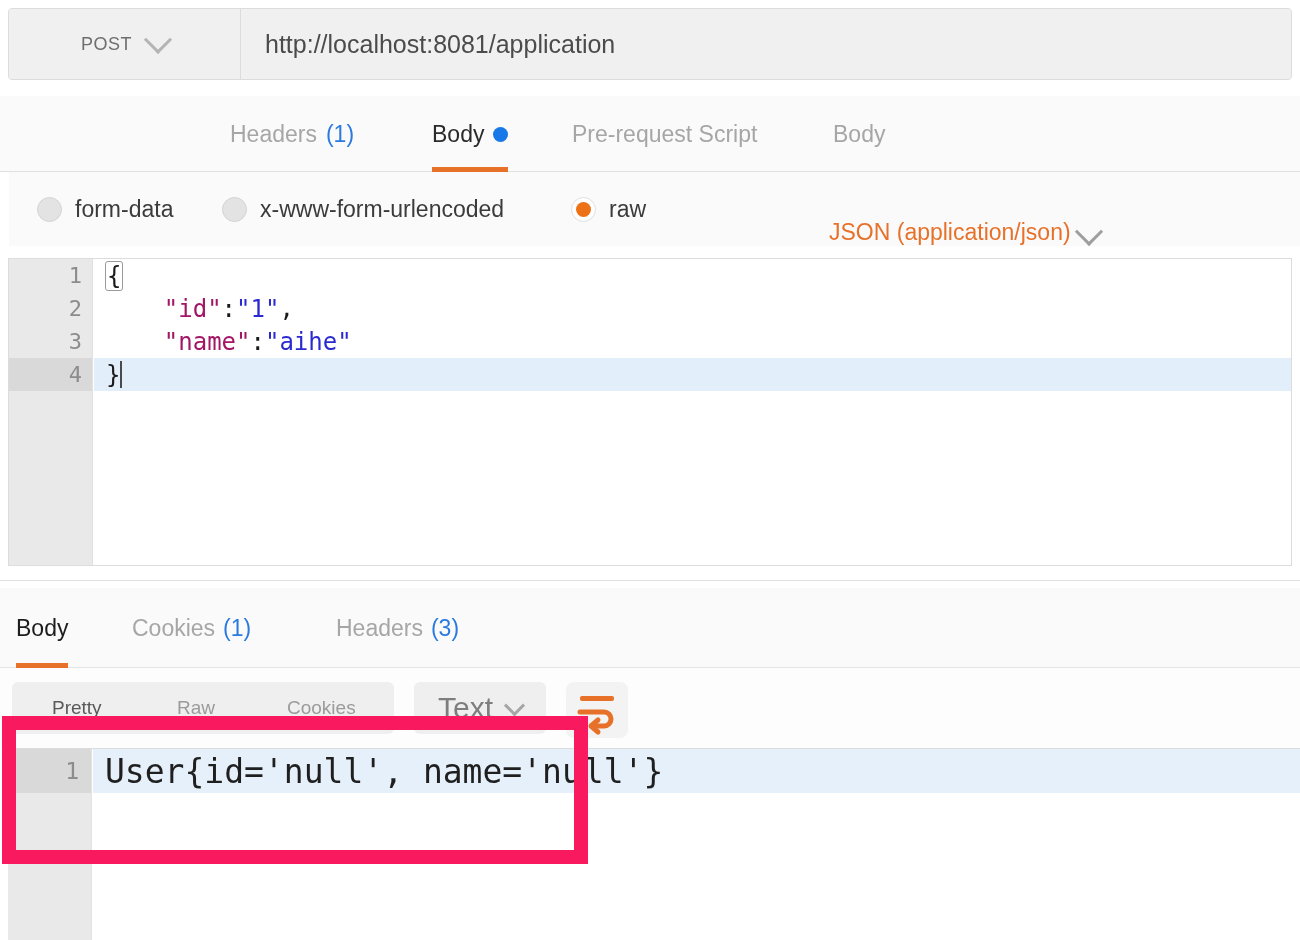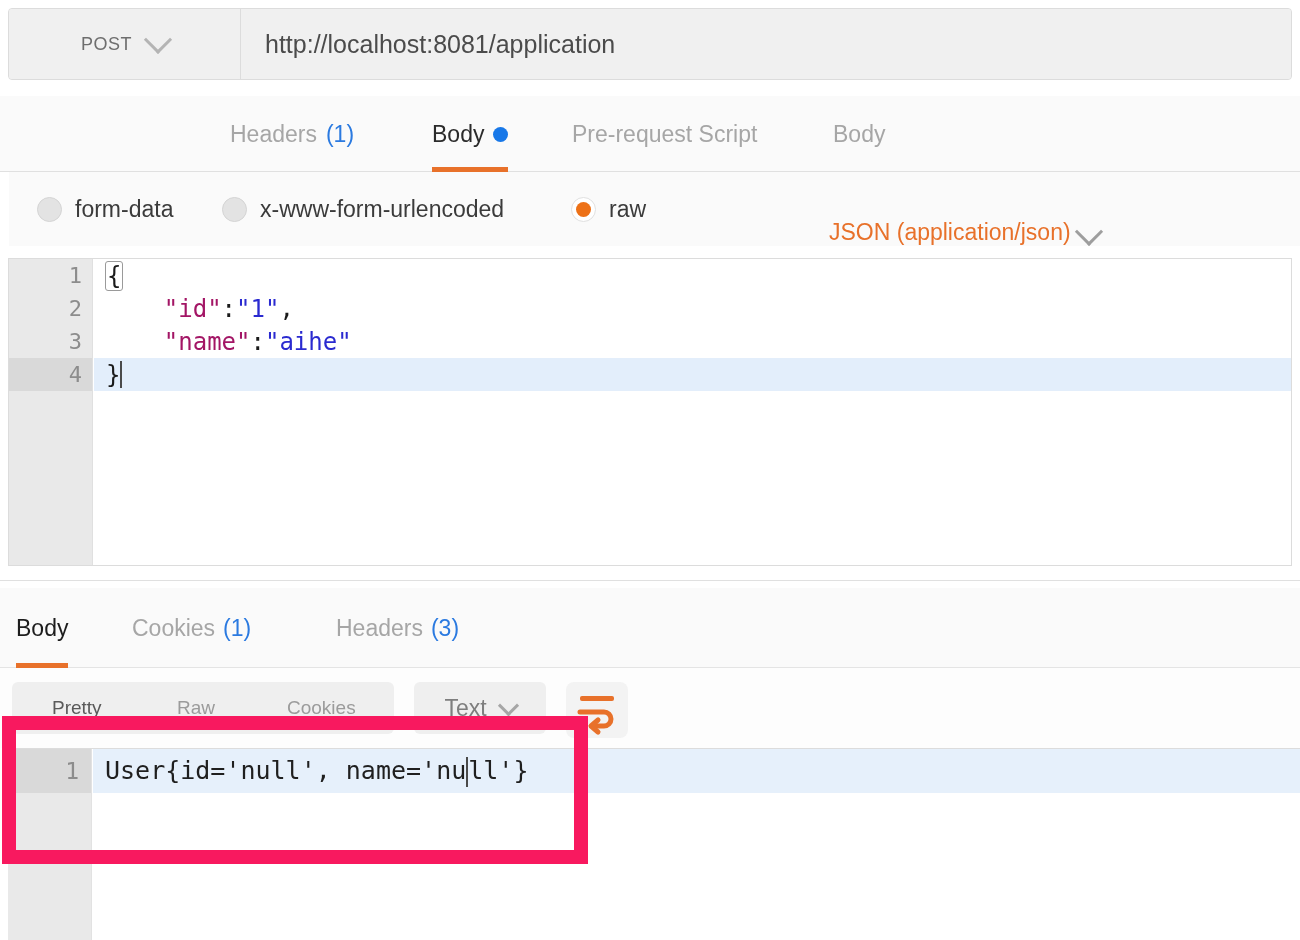--- a/index.html
+++ b/index.html
@@ -339,21 +339,21 @@
     height: 52px;
     background: #efefef;
     border-radius: 6px;
     display: flex;
     align-items: center;
     justify-content: center;
     gap: 14px;
     cursor: pointer;
   }
   .fmt-label {
-    font-size: 23px;
+    font-size: 30px;
     color: #7e7e7e;
   }
   .chev-sm {
     display: inline-block;
     width: 12px;
     height: 12px;
     border-right: 3px solid #a6a6a6;
     border-bottom: 3px solid #a6a6a6;
     transform: rotate(45deg) translate(-2px,-2px);
   }
@@ -404,21 +404,21 @@
     left: 85px; top: 0; right: 0; bottom: 0;
     background: #ffffff;
   }
   .resp-line {
     height: 44px;
     display: flex;
     align-items: center;
     padding-left: 12px;
     box-sizing: border-box;
     font-family: "DejaVu Sans Mono", monospace;
-    font-size: 25px;
+    font-size: 33px;
     color: #1f1f1f;
     white-space: pre;
   }
   .resp-line.active { background: #e6f0fb; }
 
   
   .annot {
     position: absolute;
     left: 2px;
     top: 716px;

